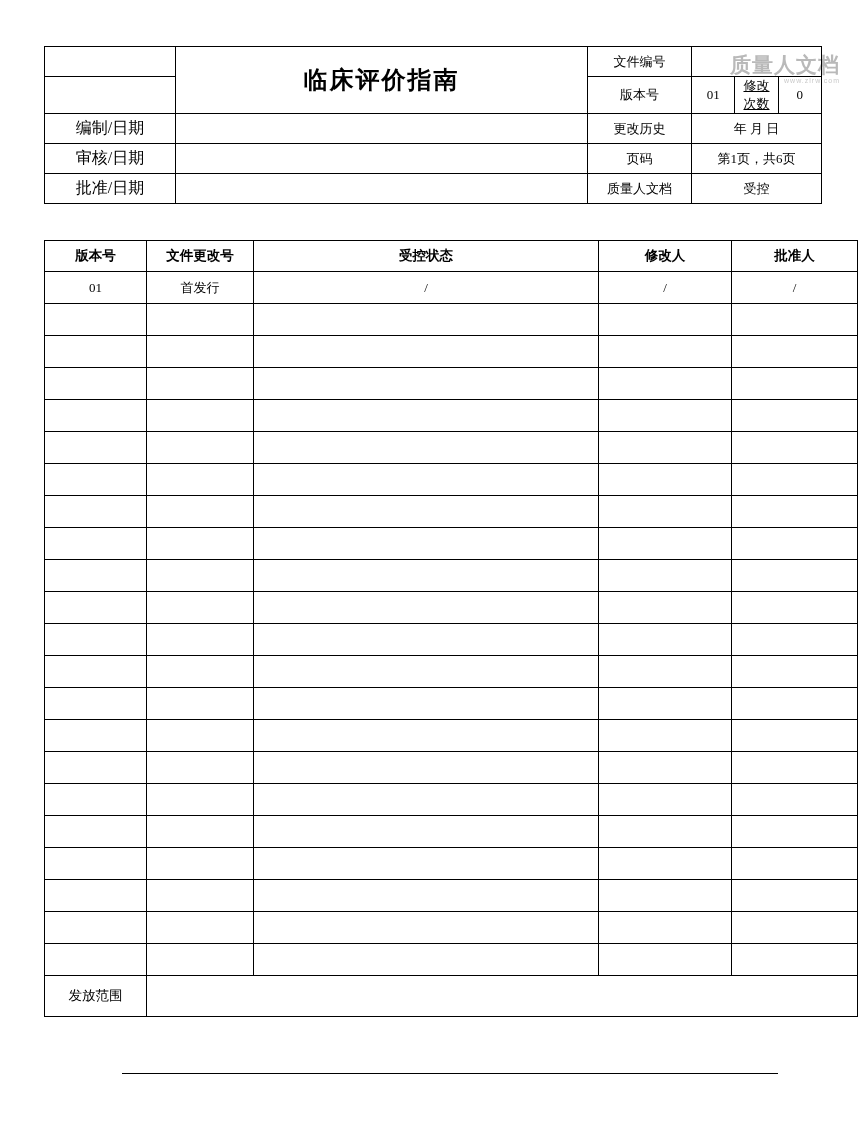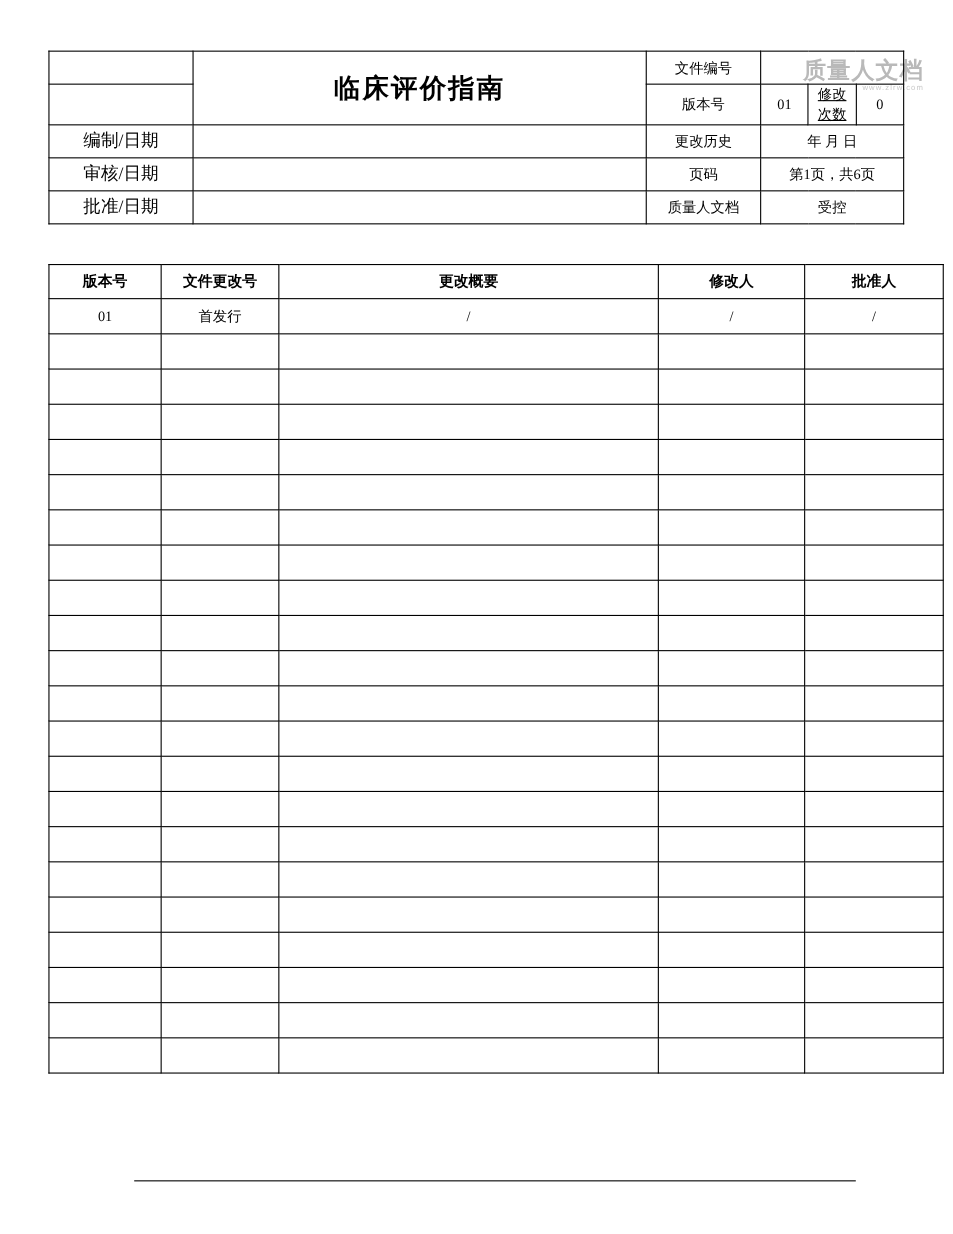--- a/index.html
+++ b/index.html
@@ -199,21 +199,21 @@
     </table>
   </div>
 
 
   <div class="history-wrap">
     <table class="history-table">
       <thead>
         <tr>
           <th class="col-ver">版本号</th>
           <th class="col-chgno">文件更改号</th>
-          <th class="col-summary">更改概要</th>
+          <th class="col-summary">受控状态</th>
           <th class="col-modifier">修改人</th>
           <th class="col-approver">批准人</th>
         </tr>
       </thead>
       <tbody>
         <tr>
           <td>01</td>
           <td>首发行</td>
           <td>/</td>
           <td>/</td>
@@ -359,19 +359,23 @@
           <td></td>
           <td></td>
         </tr>
         <tr>
           <td></td>
           <td></td>
           <td></td>
           <td></td>
           <td></td>
         </tr>
+        <tr class="dist-row">
+          <td class="dist-label">发放范围</td>
+          <td colspan="4"></td>
+        </tr>
       </tbody>
     </table>
   </div>
 
   <div class="footer-rule"></div>
 
 </div>
 
 </body></html>

